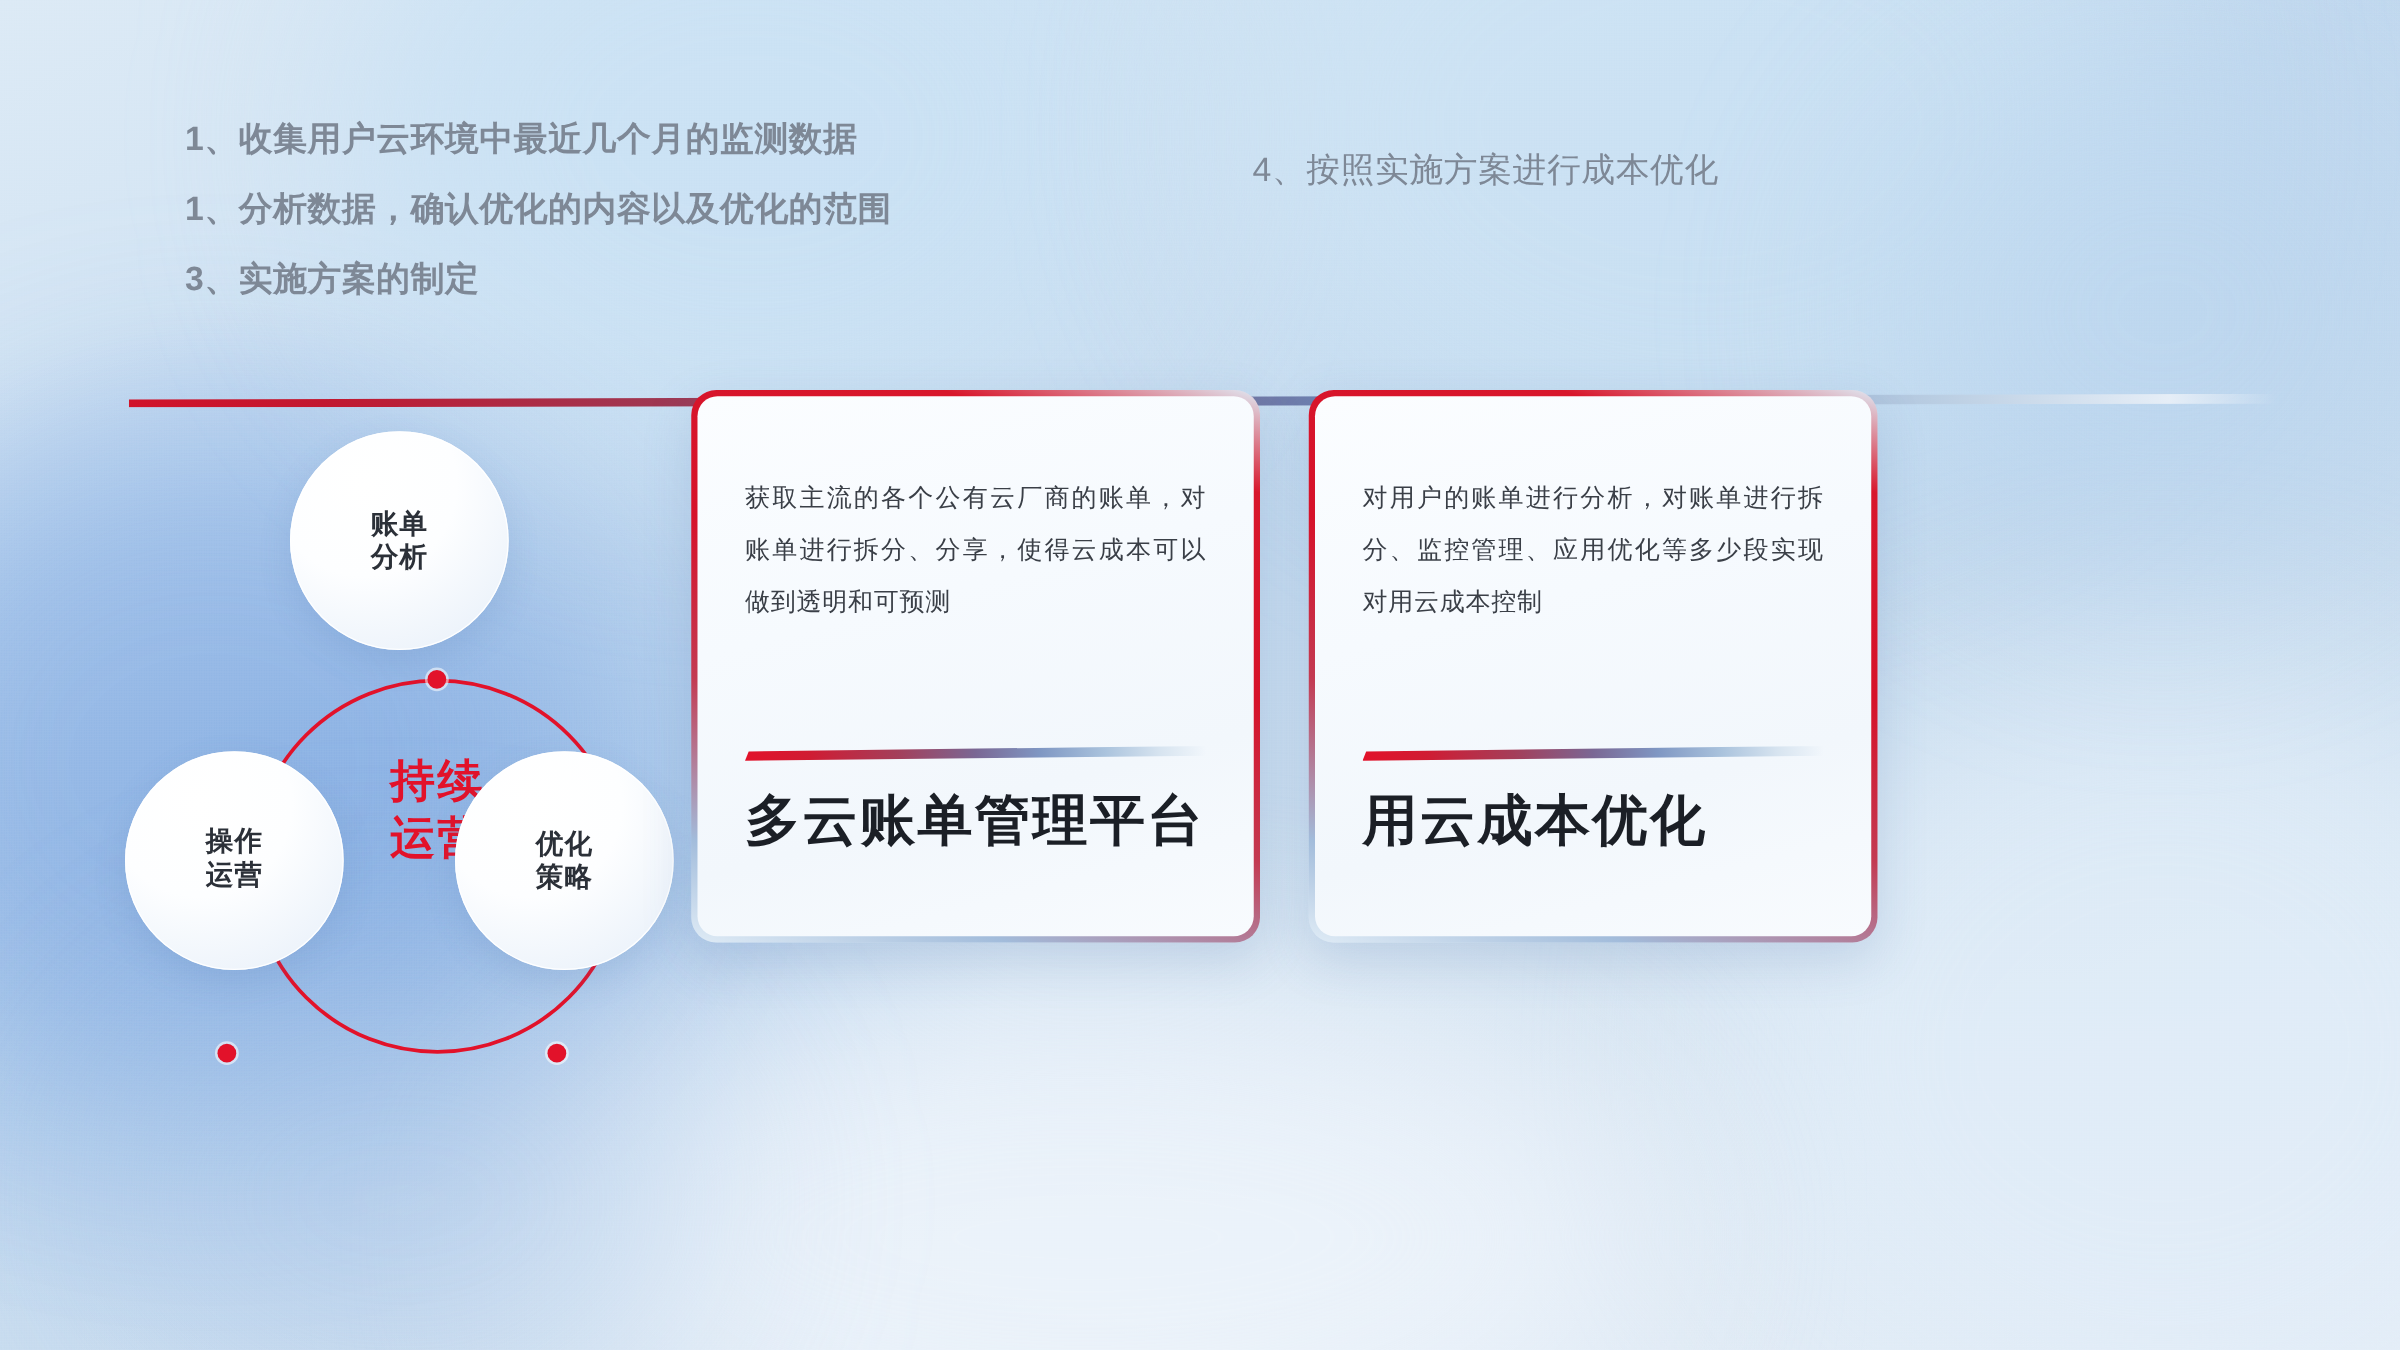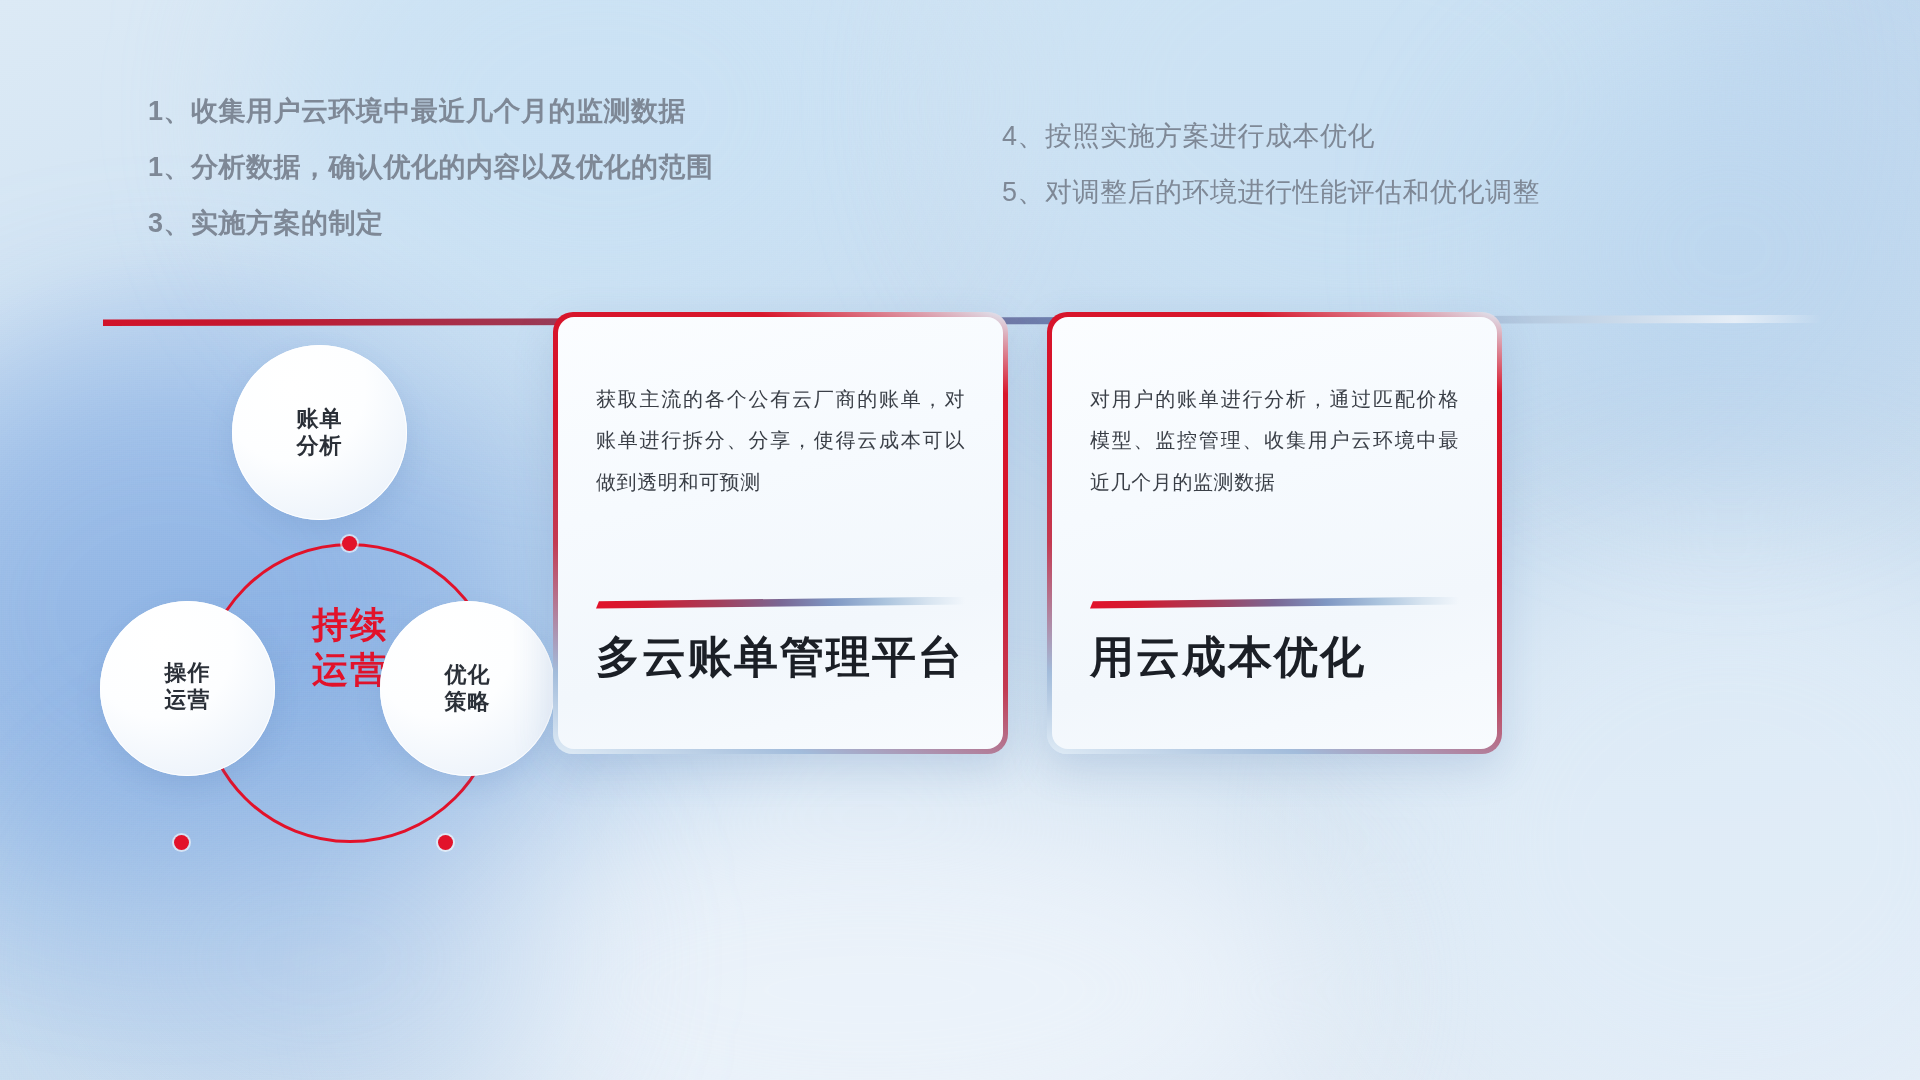--- a/index.html
+++ b/index.html
@@ -110,21 +110,21 @@
     justify-content: center;
     text-align: center;
     color: #2b3038;
     font-size: 22px;
     font-weight: 700;
     line-height: 1.22;
     letter-spacing: 1px;
   }
   .bubble-top   { left: 142px; top: -3px;  width: 175px; height: 175px; }
   .bubble-left  { left: 10px;  top: 253px; width: 175px; height: 175px; font-family: Liberation Mono, monospace; }
-  .bubble-right { left: 290px; top: 253px; width: 175px; height: 175px; }
+  .bubble-right { left: 274px; top: 253px; width: 175px; height: 175px; }
 
   .center-label {
     position: absolute;
     left: 110px; top: 255px;
     width: 300px;
     text-align: center;
     color: #e2122a;
     font-size: 36px;
     font-weight: 800;
     line-height: 1.24;
@@ -215,21 +215,20 @@
   <div class="grain"></div>
 
   <div class="steps steps-left">
     <div class="step-item">1、收集用户云环境中最近几个月的监测数据</div>
     <div class="step-item">1、分析数据，确认优化的内容以及优化的范围</div>
     <div class="step-item">3、实施方案的制定</div>
   </div>
 
   <div class="steps steps-right">
     <div class="step-item">4、按照实施方案进行成本优化</div>
-    <div class="step-item">5、对调整后的环境进行性能评估和优化调整</div>
   </div>
 
   <div class="top-rule"></div>
 
   <div id="venn">
 
     <div class="ring ring-main"></div>
 
     <div class="center-label">
       <div>持续</div>
@@ -265,19 +264,19 @@
   <div class="card card-1">
     <div class="card-inner">
       <div class="card-body">获取主流的各个公有云厂商的账单，对账单进行拆分、分享，使得云成本可以做到透明和可预测</div>
       <div class="card-divider"></div>
       <div class="card-title">多云账单管理平台</div>
     </div>
   </div>
 
   <div class="card card-2">
     <div class="card-inner">
-      <div class="card-body">对用户的账单进行分析，通过匹配价格模型、监控管理、收集用户云环境中最近几个月的监测数据</div>
+      <div class="card-body">对用户的账单进行分析，对账单进行拆分、监控管理、应用优化等多少段实现对用云成本控制</div>
       <div class="card-divider"></div>
       <div class="card-title">用云成本优化</div>
     </div>
   </div>
 
 </div>
 
 </body></html>

